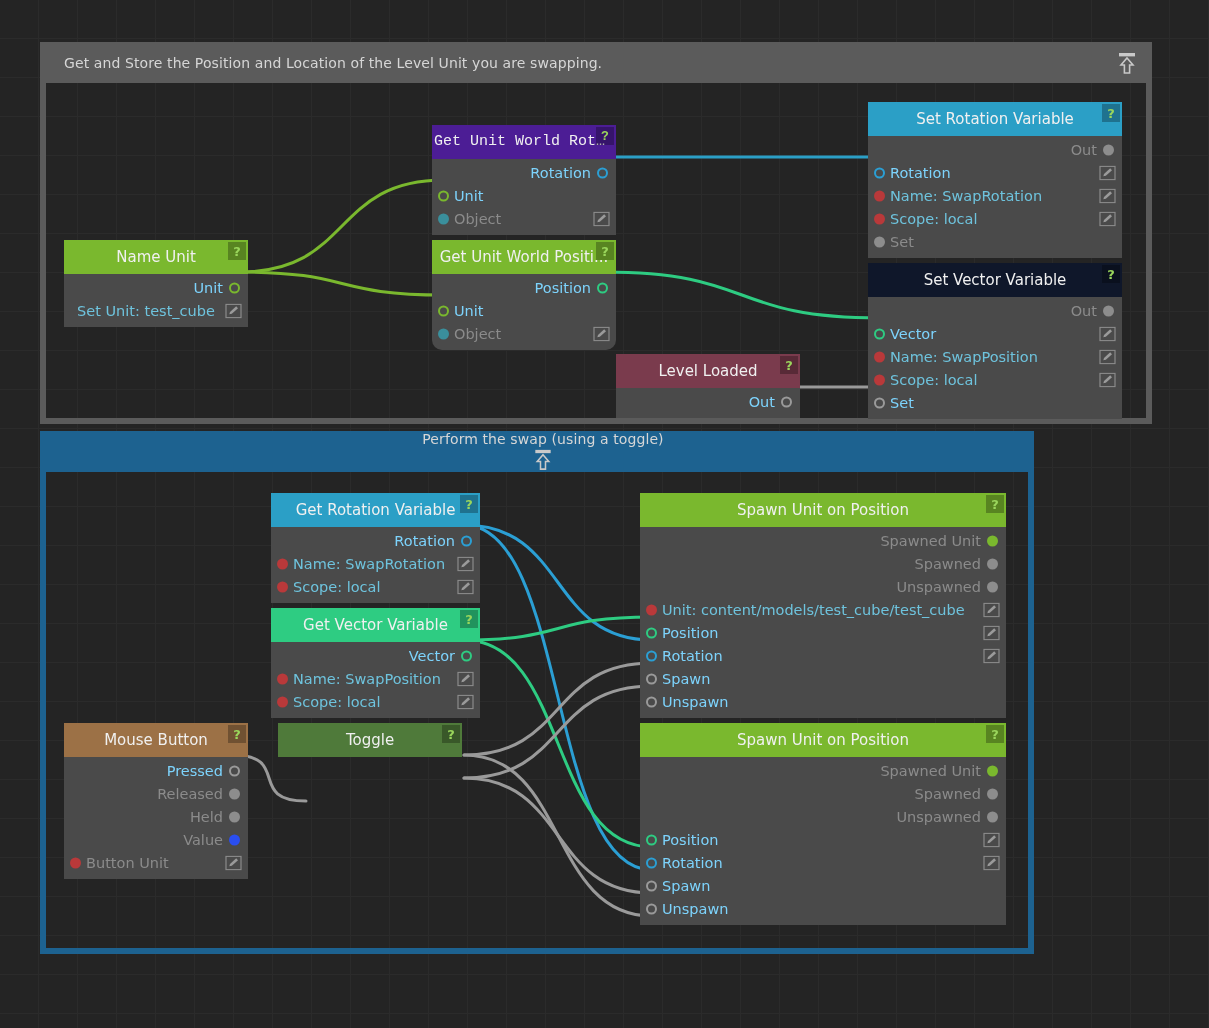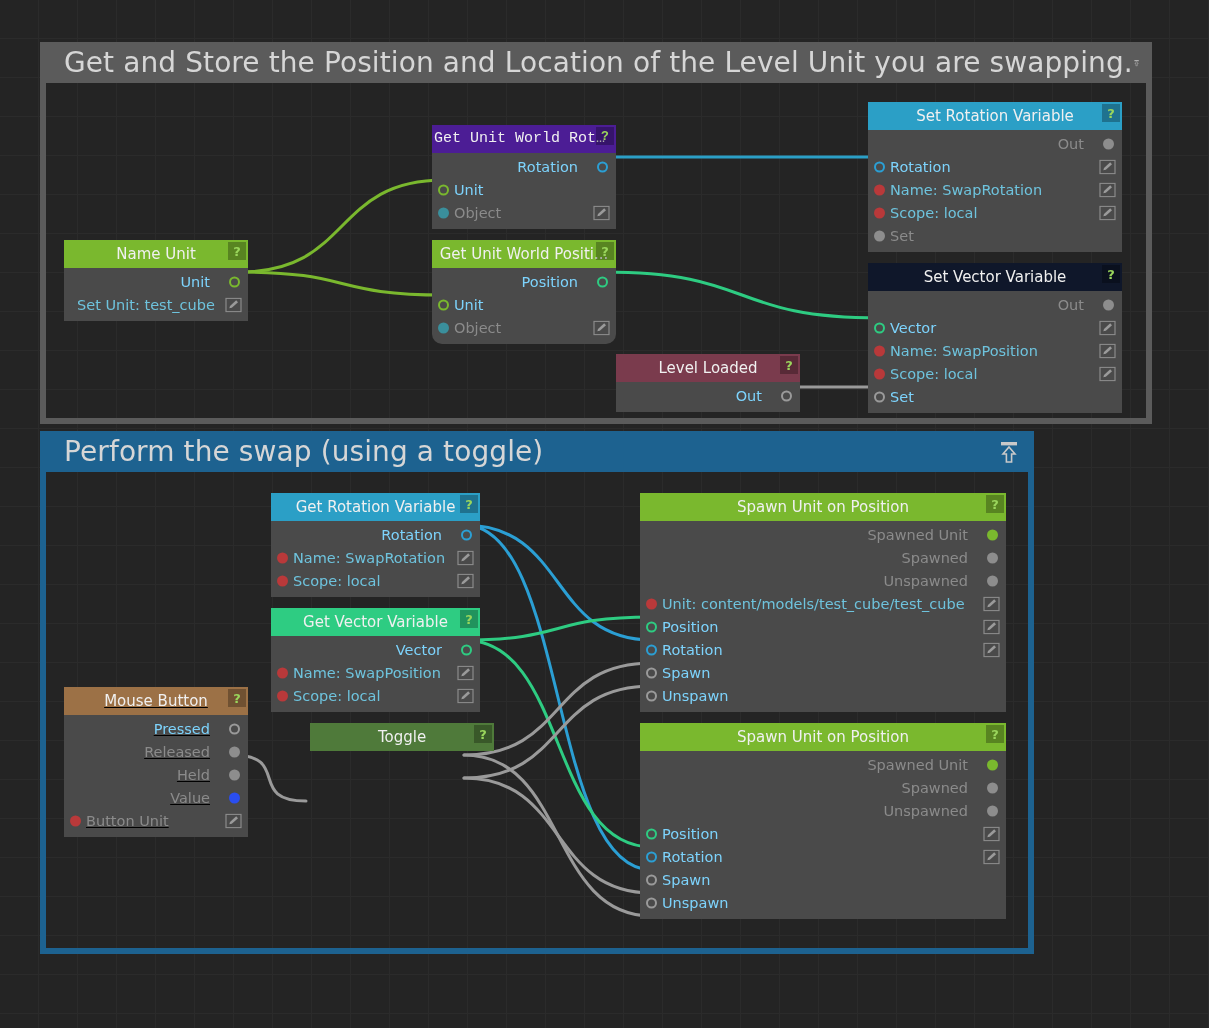--- a/index.html
+++ b/index.html
@@ -23,51 +23,51 @@
 
   
   .group{position:absolute;box-sizing:border-box;}
   .group .gbody{position:absolute;inset:0;box-sizing:border-box;background:transparent;}
   .group .ghead{
     position:absolute;left:0;top:0;right:0;height:41px;
     display:flex;align-items:center;justify-content:space-between;
     box-sizing:border-box;padding:0 12px 0 24px;
   }
   .ghead .gtitle{
-    font-size:28px;color:#d6d6d6;letter-spacing:.1px;white-space:nowrap;
+    font-size:14px;color:#d6d6d6;letter-spacing:.1px;white-space:nowrap;
   }
   .pin-icon{width:26px;height:26px;display:block;}
 
   .group.g-gray .gbody{border:6px solid #5b5b5b;border-top:none;}
   .group.g-gray .ghead{background:#5b5b5b;}
   .group.g-blue .gbody{border:6px solid #1d6290;border-top:none;}
-  .group.g-blue .ghead{background:#1d6290;}
+  .group.g-blue .ghead{background:#1d6290;flex-direction:column;}
 
   
   .node{position:absolute;background:#4a4a4a;box-sizing:border-box;}
   .node .nhead{
-    height:28px;display:flex;align-items:center;justify-content:center;
+    height:34px;display:flex;align-items:center;justify-content:center;
     position:relative;box-sizing:border-box;padding:0 2px;
   }
   .node .ntitle{
     font-size:15px;color:#f0f0f0;white-space:nowrap;overflow:hidden;
     text-overflow:ellipsis;line-height:22px;width:100%;text-align:center;
   }
   .node .help{
     position:absolute;right:2px;top:2px;width:18px;height:18px;
     background:rgba(0,0,0,.28);color:#9ad65c;font-size:13px;font-weight:bold;
     display:flex;align-items:center;justify-content:center;box-sizing:border-box;
   }
   .node .nbody{padding:2px 0 5px 0;}
   .row{
     height:23px;display:flex;align-items:center;position:relative;
     font-size:14.5px;box-sizing:border-box;padding:0 10px 0 10px;
   }
   .row .lbl{white-space:nowrap;}
-  .row.out{justify-content:flex-end;padding-right:38px;}
+  .row.out{justify-content:flex-end;padding-right:25px;}
   .row.inp{justify-content:flex-start;padding-left:22px;}
 
   
   .port{position:absolute;width:11px;height:11px;border-radius:50%;box-sizing:border-box;}
   .port.left{left:6px;top:50%;transform:translateY(-50%);}
   .port.right{right:8px;top:50%;transform:translateY(-50%);}
   .port.hollow{background:transparent;border:2.5px solid #9a9a9a;}
   .port.g-hollow{background:transparent;border:2.5px solid #7ab82e;}
   .port.green-hollow{background:transparent;border:2.5px solid #2ecc82;}
   .port.blue-hollow{background:transparent;border:2.5px solid #2b9fd4;}
@@ -339,21 +339,21 @@
           <div class="row inp">
             <span class="port left red"></span>
             <span class="lbl t-blue">Scope: local</span>
             <svg class="pencil" viewBox="0 0 20 18">
               <rect x="1" y="1" width="18" height="16" fill="none" stroke="#8d8d8d" stroke-width="1.4"></rect>
               <path d="M5 13 L5.8 10.2 L13.2 3.3 L15.4 5.6 L8 12.4 Z" fill="#9a9a9a"></path>
             </svg>
           </div>
         </div>
       </div>
-      <div class="node" style="left: 64px; top: 687px; width: 184px; text-decoration: underline;">
+      <div class="node" style="left: 64px; top: 723px; width: 184px;">
         <div class="nhead" style="background: rgb(156, 113, 70);">
           <span class="ntitle">Mouse Button</span>
           <div class="help">?</div>
         </div>
         <div class="nbody">
           <div class="row out">
             <span class="port right hollow"></span>
             <span class="lbl t-white">Pressed</span>
           </div>
           <div class="row out">
@@ -371,21 +371,21 @@
           <div class="row inp">
             <span class="port left red"></span>
             <span class="lbl t-dim">Button Unit</span>
             <svg class="pencil" viewBox="0 0 20 18">
               <rect x="1" y="1" width="18" height="16" fill="none" stroke="#8d8d8d" stroke-width="1.4"></rect>
               <path d="M5 13 L5.8 10.2 L13.2 3.3 L15.4 5.6 L8 12.4 Z" fill="#9a9a9a"></path>
             </svg>
           </div>
         </div>
       </div>
-      <div class="node" style="left: 310px; top: 723px; width: 184px;">
+      <div class="node" style="left: 278px; top: 723px; width: 184px;">
         <div class="nhead" style="background: rgb(79, 122, 58);">
           <span class="ntitle">Toggle</span>
           <div class="help">?</div>
         </div>
       </div>
       <div class="node" style="left: 640px; top: 493px; width: 366px;">
         <div class="nhead" style="background: rgb(122, 184, 46);">
           <span class="ntitle">Spawn Unit on Position</span>
           <div class="help">?</div>
         </div>

